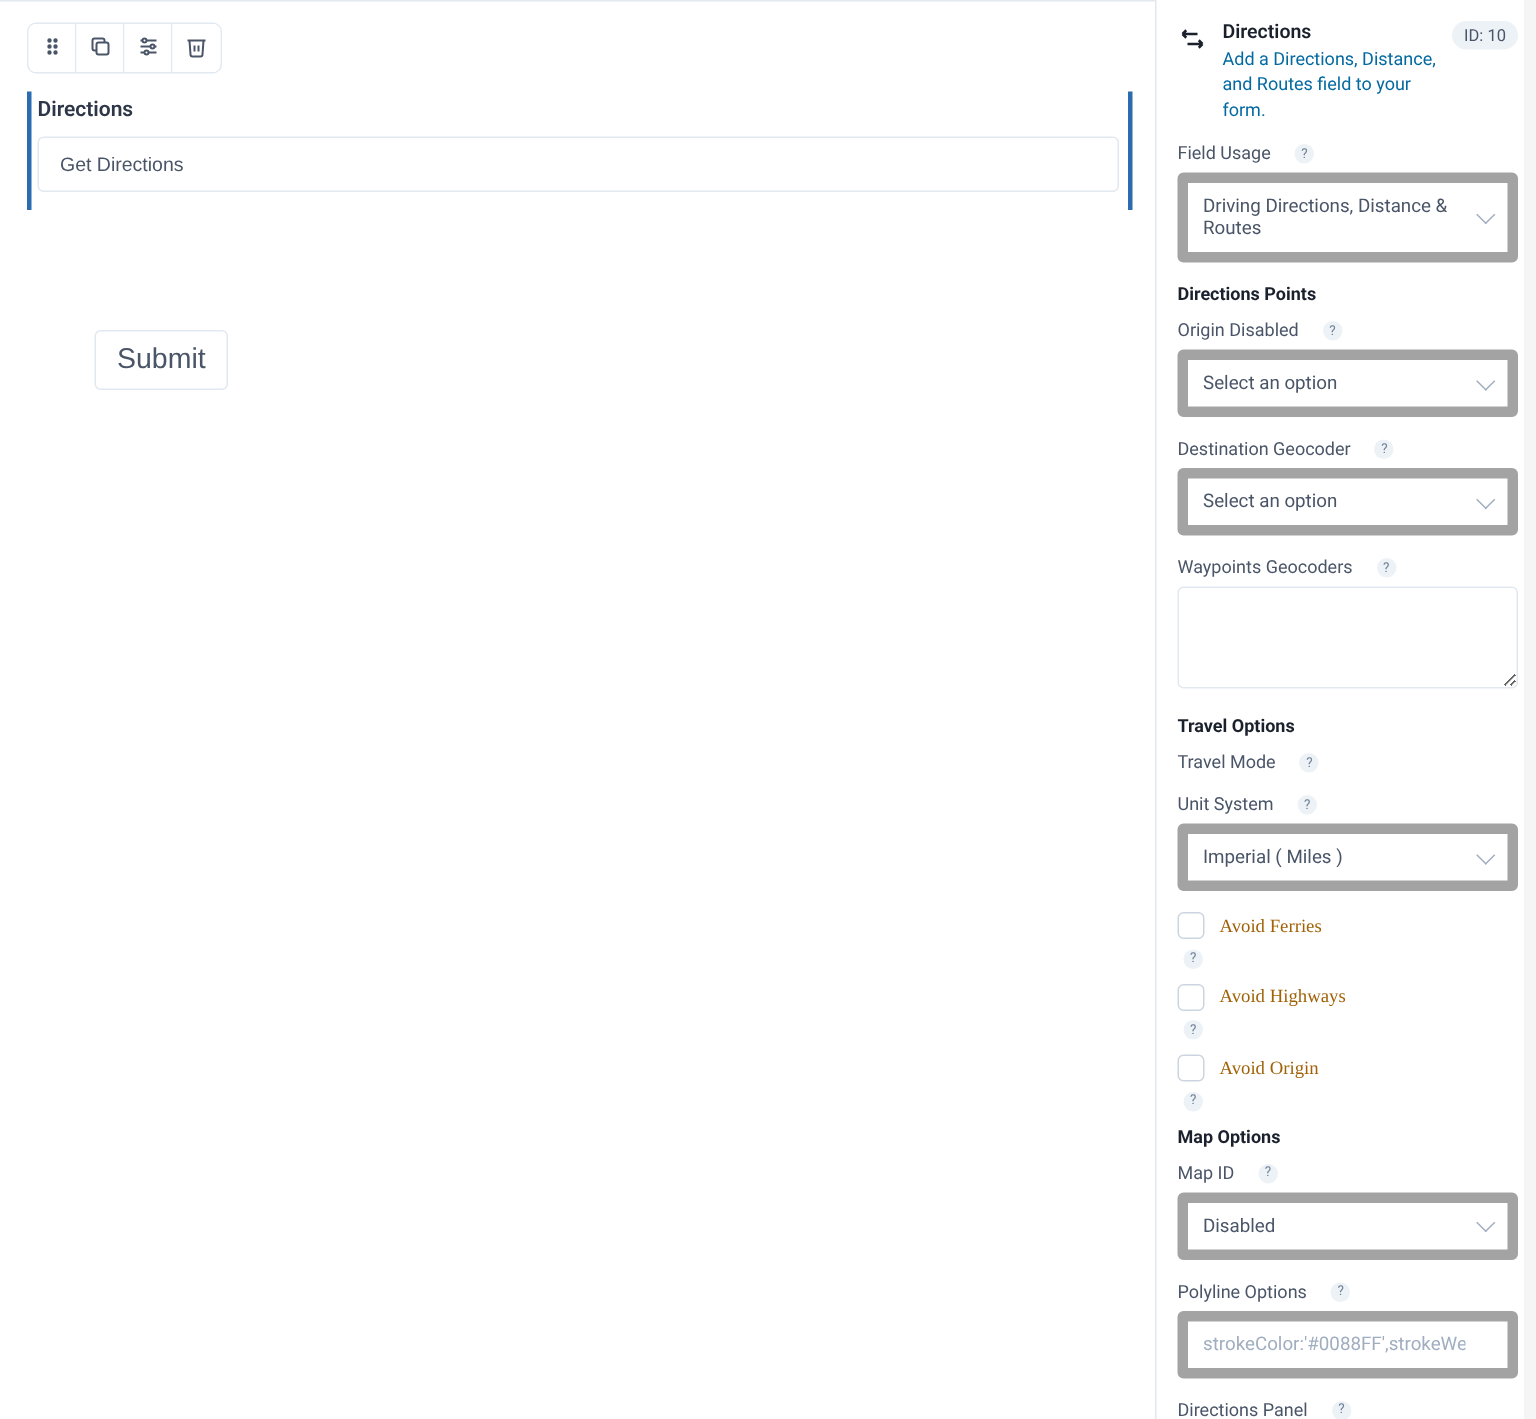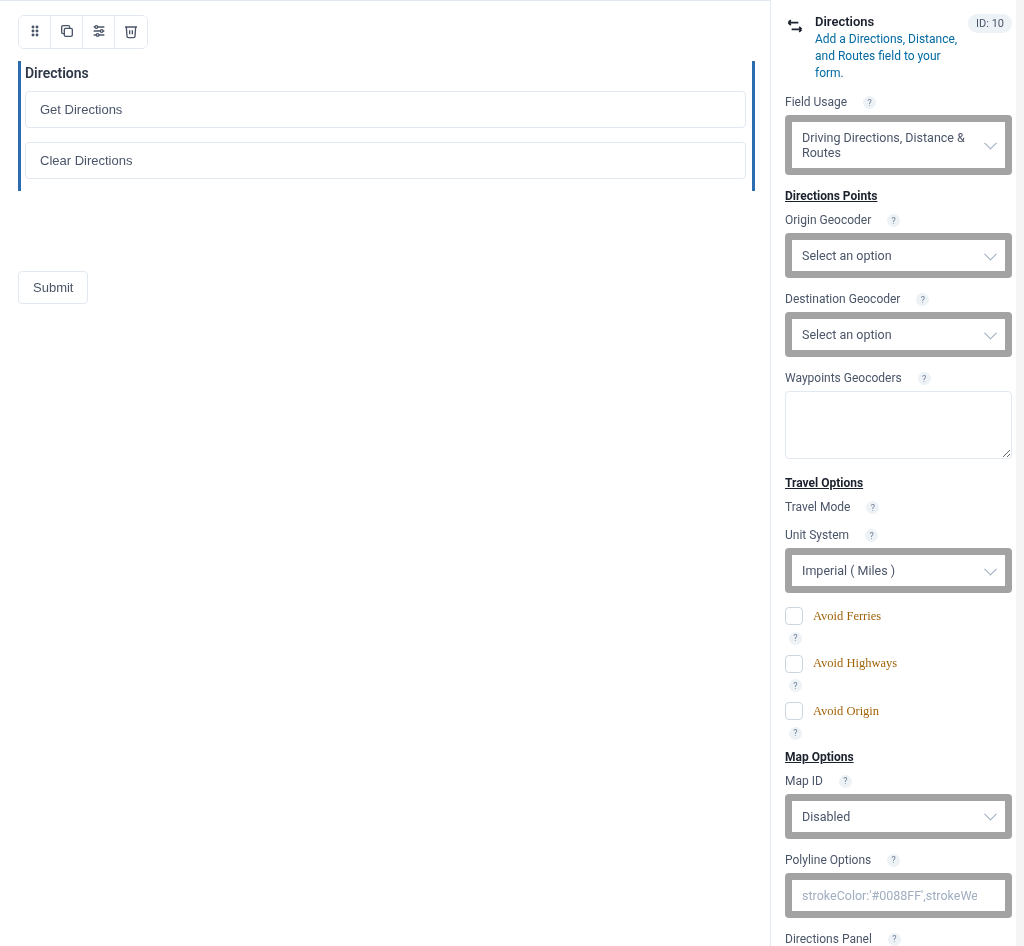--- a/index.html
+++ b/index.html
@@ -84,23 +84,24 @@
     cursor: pointer;
   }
   .submit-row {
     margin: 80px 0 0 18px;
   }
   .submit-btn {
     border: 1px solid #e2e8f0;
     border-radius: 4px;
     background: #fff;
     padding: 8px 14px;
-    font-size: 13px;
-    color: #4a5568;
-    cursor: pointer;
+    font-size: 19px;
+    color: #4a5568;
+    cursor: pointer;
+    margin-left: 45px;
   }
   
   .sidebar {
     width: 254px;
     border-left: 1px solid #e2e8f0;
     padding: 14px 12px 14px 14px;
     background: #fff;
     overflow-y: auto;
     height: 946px;
     position: relative;
@@ -147,21 +148,20 @@
     margin-bottom: 6px;
     display: flex;
     align-items: flex-end;
     gap: 16px;
   }
   .prop-section-title {
     font-size: 12px;
     font-weight: 700;
     color: #1a202c;
     margin: 10px 0 10px 0;
-    text-decoration: underline;
   }
   .help-icon {
     display: inline-flex;
     align-items: center;
     justify-content: center;
     width: 13px;
     height: 13px;
     border-radius: 50%;
     background: #edf2f7;
     color: #718096;
@@ -291,21 +291,20 @@
             </svg>
         </span>
       </button>
     </div>
   </div>
 
   <div class="field-block">
     <div class="field-label">Directions</div>
     <div class="field-buttons-row">
       <button class="field-big-btn">Get Directions</button>
-      <button class="field-big-btn">Clear Directions</button>
     </div>
   </div>
 
   <div class="submit-row">
     <button class="submit-btn">Submit</button>
   </div>
 
 </div>
 
 <div class="sidebar">
@@ -331,21 +330,21 @@
     </div>
     <div class="select-box">
       <span>Driving Directions, Distance &amp; Routes</span>
     </div>
   </div>
 
   <div class="prop-section-title">Directions Points</div>
 
   <div class="prop-group">
     <div class="prop-label">
-      <span>Origin Geocoder</span>
+      <span>Origin Disabled</span>
       <span class="help-icon">?</span>
     </div>
     <div class="select-box">
       <span>Select an option</span>
     </div>
   </div>
 
   <div class="prop-group">
     <div class="prop-label">
       <span>Destination Geocoder</span>

